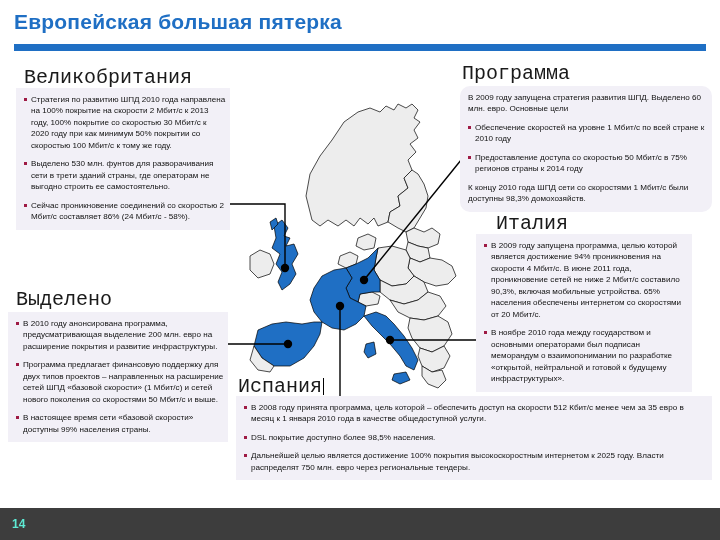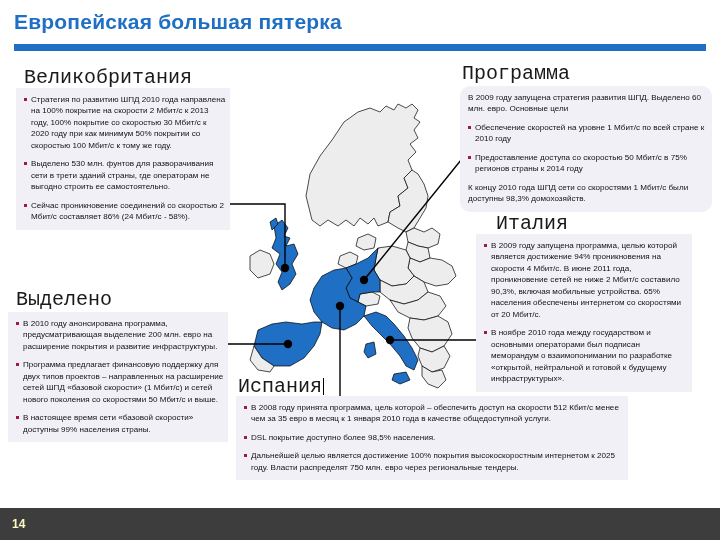--- a/index.html
+++ b/index.html
@@ -78,39 +78,39 @@
     left: 0; top: 4px;
     width: 3px; height: 3px;
     background: #9e1a44;
   }
 
   
   #box-uk      { left: 16px;  top: 88px;  width: 214px; }
   #box-es      { left: 8px;   top: 312px; width: 220px; }
   #box-de      { left: 460px; top: 86px;  width: 252px; border-radius: 10px; }
   #box-it      { left: 468px; top: 234px; width: 216px; margin-left: 8px; }
-  #box-fr      { left: 236px; top: 396px; width: 392px; }
+  #box-fr      { left: 236px; top: 396px; width: 476px; }
 
   #head-uk { left: 24px;  top: 66px;  }
   #head-es { left: 16px;  top: 288px; }
   #head-de { left: 462px; top: 62px;  }
   #head-it { left: 496px; top: 212px; }
   #head-fr { left: 238px; top: 375px; }
 
   
   .footer {
     position: absolute;
     left: 0; bottom: 0;
     width: 720px; height: 32px;
     background: #3d3d3d;
   }
   .footer .pagenum {
     position: absolute;
     left: 12px; top: 9px;
-    color: #fef9c3;
+    color: #5eead4;
     font-size: 12px;
     font-weight: bold;
   }
 </style>
 </head>
 <body>
 
 <div class="slide">
 
   <div class="title">Европейская большая пятерка</div>

